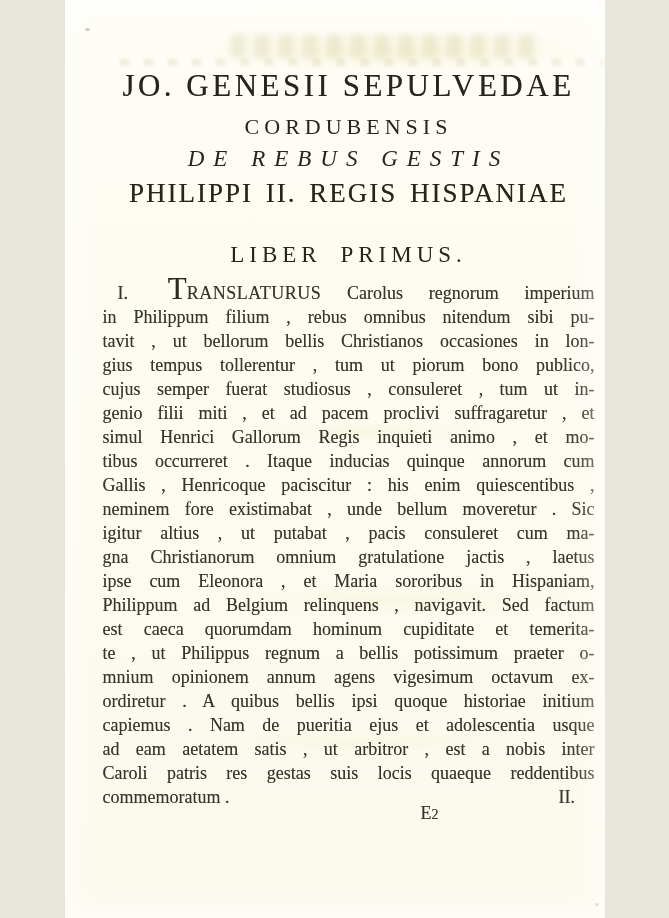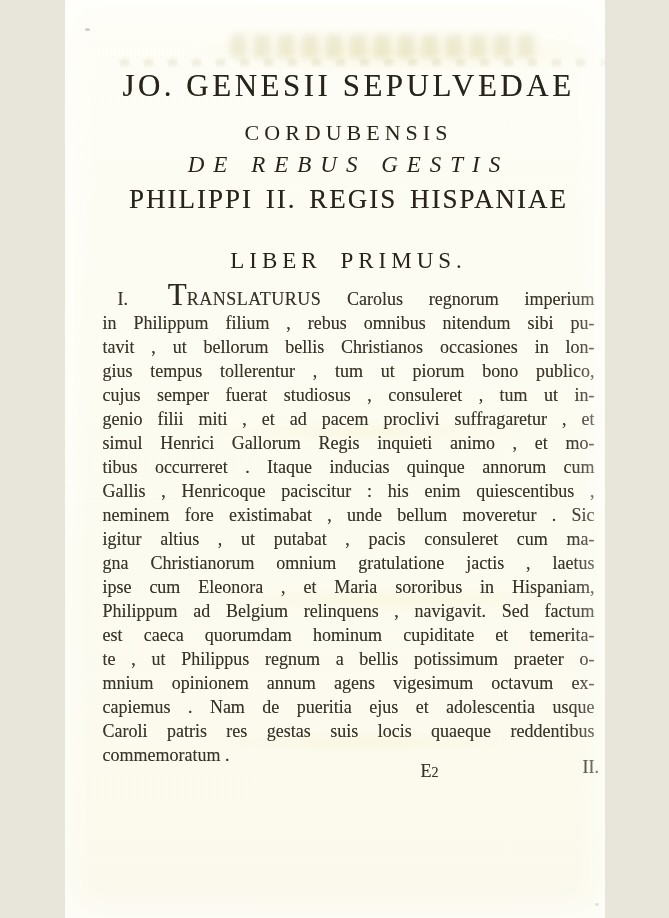--- a/index.html
+++ b/index.html
@@ -50,42 +50,42 @@
   .speck-b { left:20px;  top:28px;  width:5px; height:3px; background:#8a8570; border-radius:50%; opacity:.5; }
   .speck-c { left:530px; top:903px; width:4px; height:3px; background:#9a9480; border-radius:50%; opacity:.5; }
 
   
   .text-col {
     position:absolute; left:38px; top:0; width:492px;
     color:#39342a;
   }
   .h1, .h2, .h3, .h4, .section { text-align:center; color:#28241c; line-height:1; white-space:nowrap; }
   .h1 { margin-top:70px; font-size:31px; letter-spacing:3.5px; text-shadow:0 0 .6px rgba(40,36,28,.5); }
-  .h2 { margin-top:21px; font-size:22px; letter-spacing:5px; }
+  .h2 { margin-top:15px; font-size:22px; letter-spacing:5px; }
   .h3 { margin-top:9px;  font-size:23px; font-style:italic; letter-spacing:9px; }
   .h4 { margin-top:10px; font-size:27px; letter-spacing:2px; word-spacing:4px; text-shadow:0 0 .6px rgba(40,36,28,.5); }
   .section { margin-top:36px; font-size:23px; letter-spacing:5px; word-spacing:8px; }
 
   .bodytext {
     margin-top:15px;
     font-size:18px;
     text-shadow:0 0 .6px rgba(57,52,42,.5);
   }
   .line {
     height:24px; line-height:24px;
     text-align:justify; text-align-last:justify;
   }
   .line.first { padding-left:15px; }
   .numeral { margin-right:14px; }
   .initial { font-size:31px; line-height:0; color:#2d291f; }
   .caps { letter-spacing:.5px;margin-top:35px; }
   .line.last { text-align-last:left; position:relative; }
   .sig   { position:absolute; left:318px; top:16px; }
   .signum{ font-size:14px; }
-  .catch { position:absolute; left:480px; top:0;margin-top:12px; }
+  .catch { position:absolute; left:456px; top:0; }
 </style>
 </head>
 <body>
 
 <div class="page">
 
   <div class="artifact ghost-a"></div>
   <div class="artifact ghost-b"></div>
   <div class="artifact streak-right"></div>
   <div class="artifact speck-a"></div>
@@ -116,21 +116,23 @@
       <div class="line">tibus occurreret . Itaque inducias quinque annorum cum</div>
       <div class="line">Gallis , Henricoque paciscitur : his enim quiescentibus ,</div>
       <div class="line">neminem fore existimabat , unde bellum moveretur . Sic</div>
       <div class="line">igitur altius , ut putabat , pacis consuleret cum ma-</div>
       <div class="line">gna Christianorum omnium gratulatione jactis , laetus</div>
       <div class="line">ipse cum Eleonora , et Maria sororibus in Hispaniam,</div>
       <div class="line">Philippum ad Belgium relinquens , navigavit. Sed factum</div>
       <div class="line">est caeca quorumdam hominum cupiditate et temerita-</div>
       <div class="line">te , ut Philippus regnum a bellis potissimum praeter o-</div>
       <div class="line">mnium opinionem annum agens vigesimum octavum ex-</div>
+      <div class="line">ordiretur . A quibus bellis ipsi quoque historiae initium</div>
       <div class="line">capiemus . Nam de pueritia ejus et adolescentia usque</div>
+      <div class="line">ad eam aetatem satis , ut arbitror , est a nobis inter</div>
       <div class="line">Caroli patris res gestas suis locis quaeque reddentibus</div>
 
       <div class="line last">
         <span>commemoratum .</span>
         <span class="sig"><span>E</span><span class="signum">2</span></span>
         <span class="catch">II.</span>
       </div>
     </div>
 
   </div>

